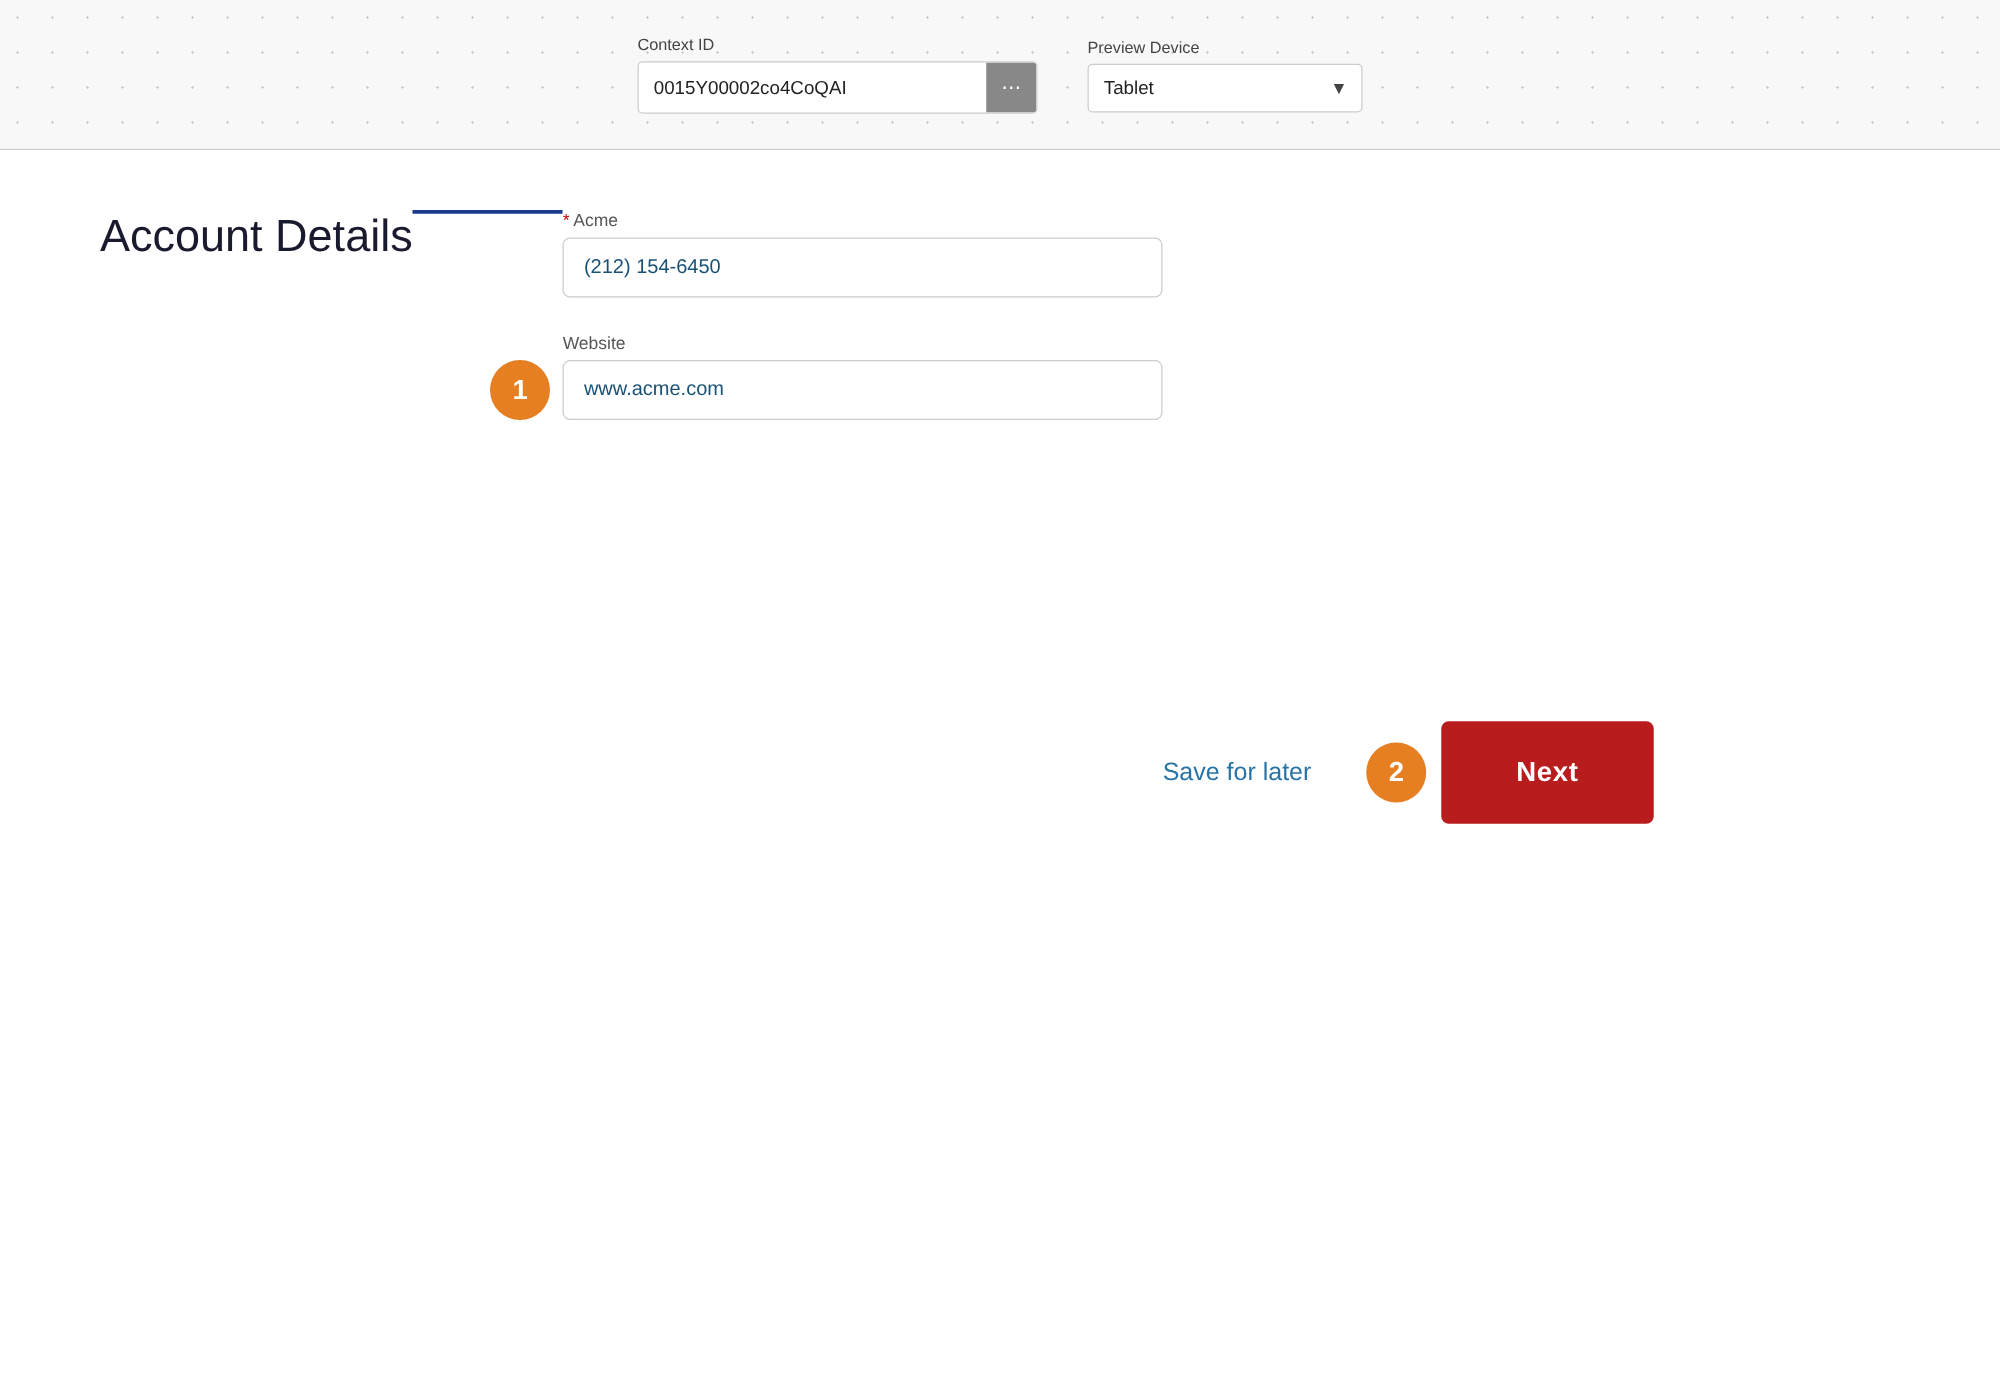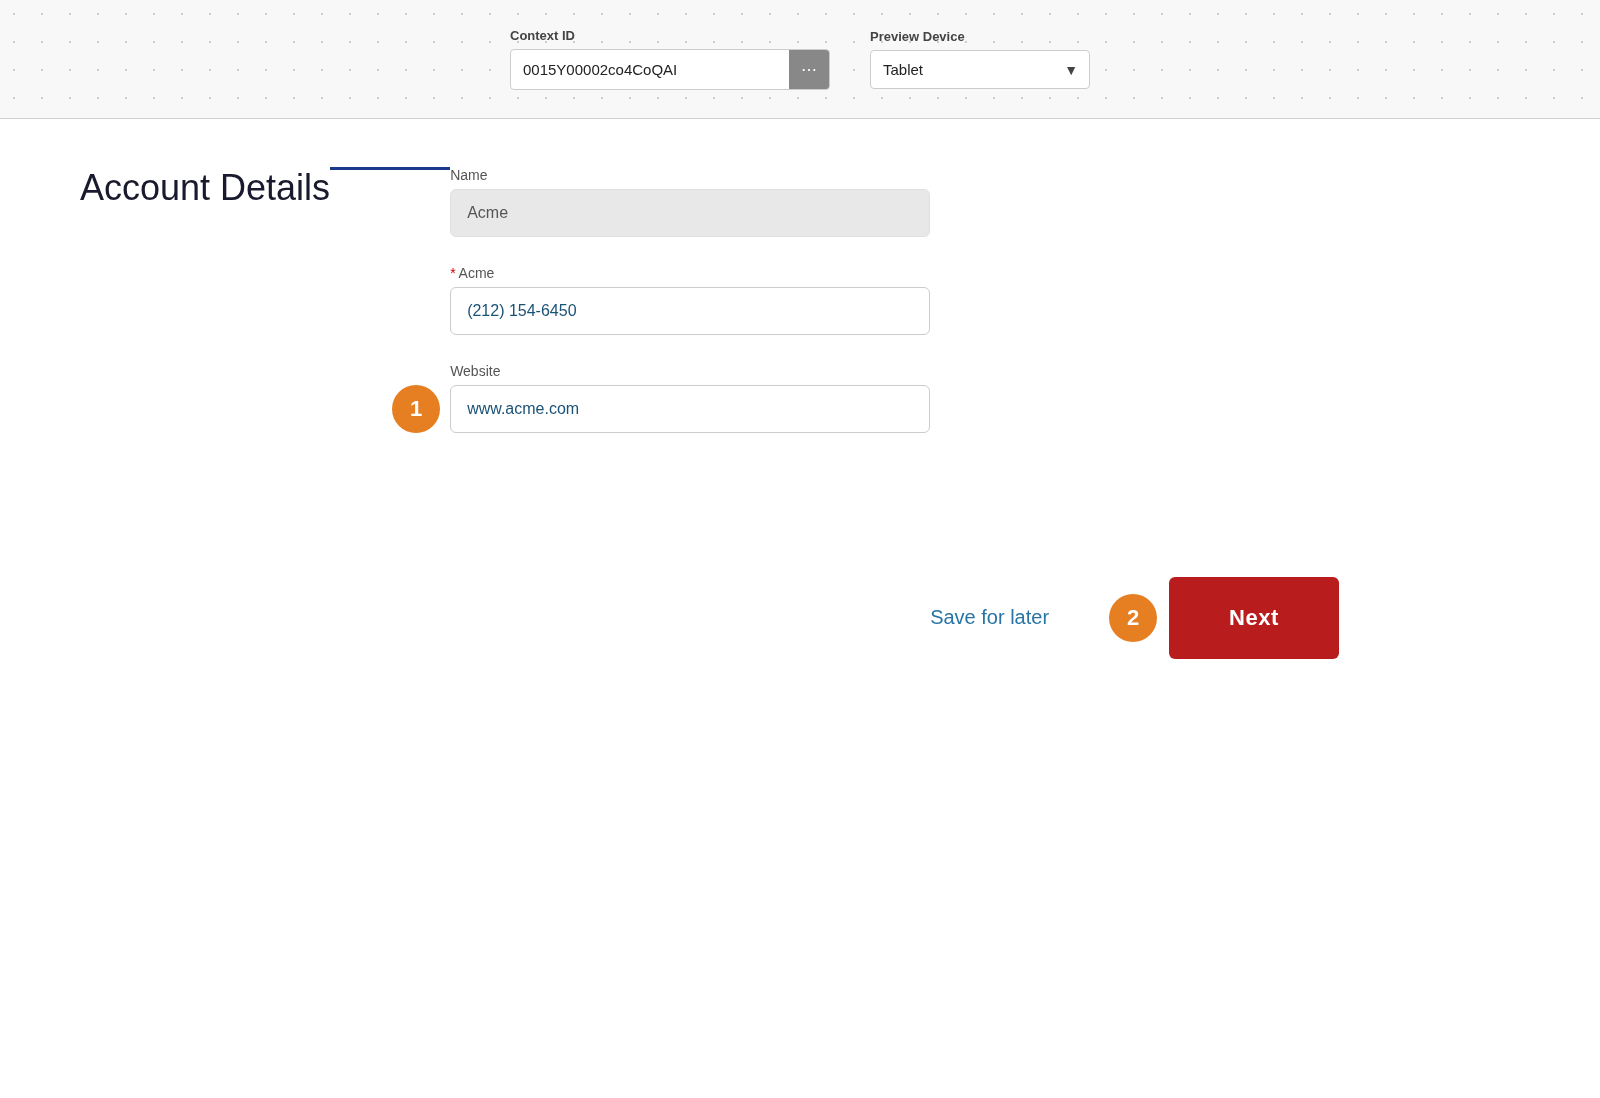--- a/index.html
+++ b/index.html
@@ -31,21 +31,21 @@
 
     .field-group {
       display: flex;
       flex-direction: column;
       gap: 6px;
     }
 
     .field-label {
       font-size: 13px;
       color: #444;
-      font-weight: 700;
+      font-weight: 400;
     }
 
     .context-id-wrapper {
       display: flex;
       align-items: center;
       border: 1px solid #ccc;
       border-radius: 4px;
       background: #fff;
       overflow: hidden;
       width: 320px;
@@ -222,21 +222,21 @@
       left: -58px;
       top: 50%;
       transform: translateY(-50%);
     }
 
     .bottom-area {
       position: relative;
       display: flex;
       justify-content: center;
       align-items: center;
-      gap: 60px;
+      gap: 44px;
       padding: 30px 0 20px 0;
     }
   </style>
 </head>
 <body>
 
 <div class="top-bar">
   <div class="field-group">
     <label class="field-label">Context ID</label>
     <div class="context-id-wrapper">
@@ -259,26 +259,20 @@
     </div>
   </div>
 </div>
 
 <div class="main-content">
   <h1 class="page-title">Account Details</h1>
   <div class="title-underline"></div>
 
   <div class="form-section">
 
-    <div class="form-field">
-      <label class="form-field-label">
-        <span>Name</span>
-      </label>
-      <input class="form-input readonly" type="text" value="Acme" readonly="" style="">
-    </div>
 
     <div class="form-field">
       <label class="form-field-label">
         <span class="required-star">*</span>
         <span>Acme</span>
       </label>
       <input class="form-input" type="tel" value="(212) 154-6450" style="">
     </div>
 
     <div class="form-field form-row-with-badge">

